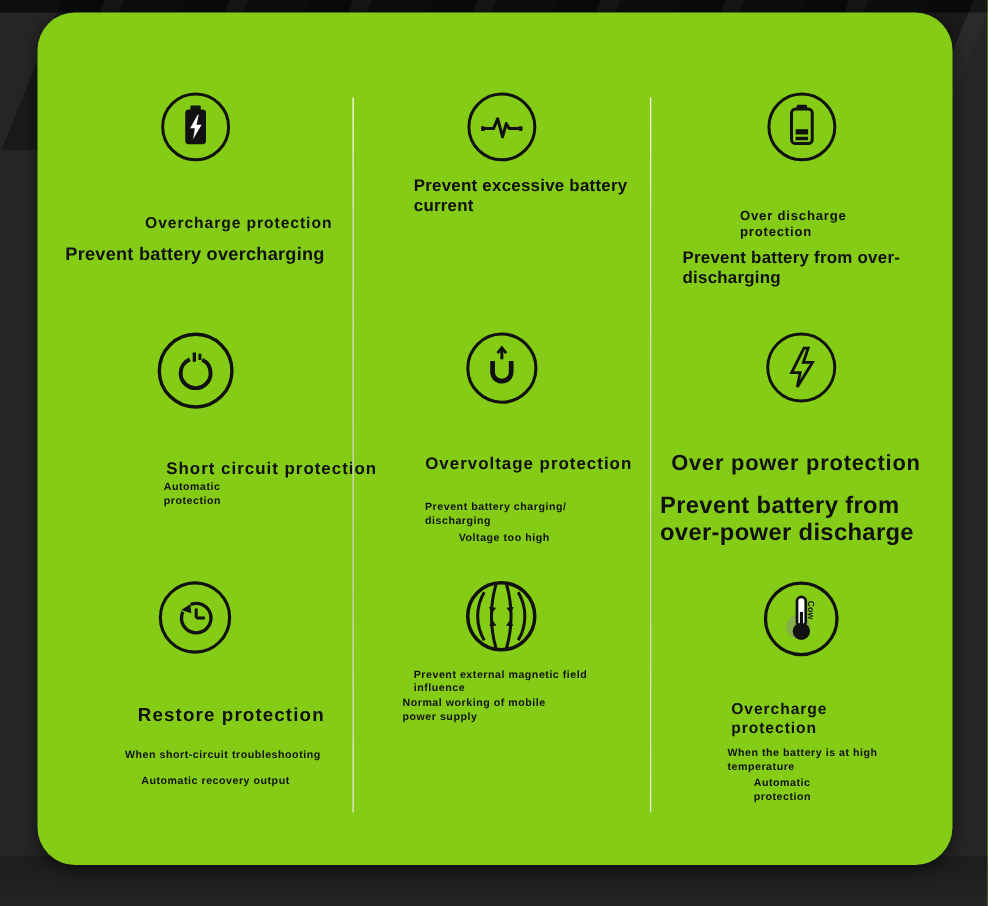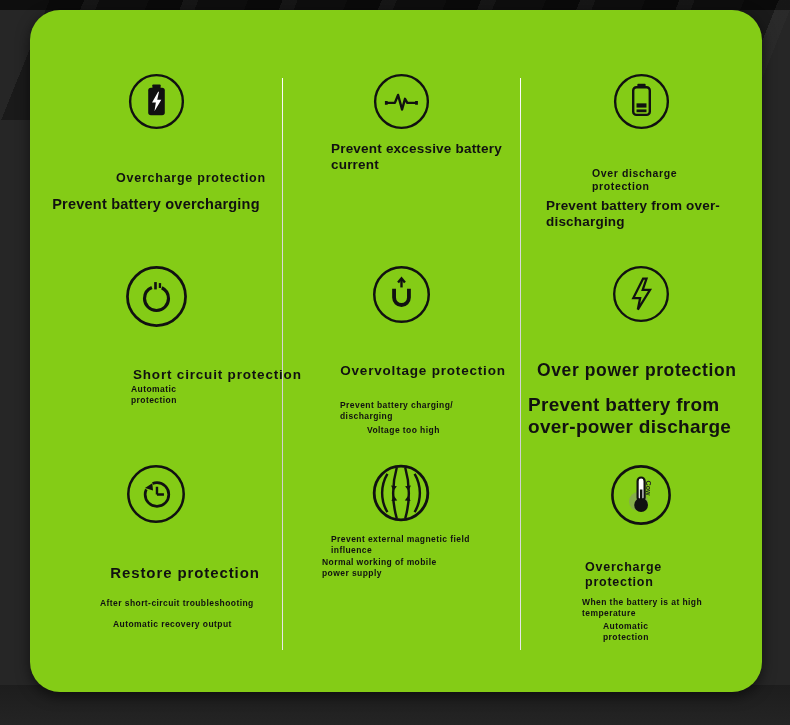--- a/index.html
+++ b/index.html
@@ -187,21 +187,21 @@
     <div class="cell row3 c7">
       <div class="icon-wrap">
         <svg width="62" height="62" viewBox="0 0 64 64">
           <circle cx="32" cy="32" r="28.6" fill="none" stroke="#111" stroke-width="2.6"></circle>
           <circle cx="33" cy="32.5" r="12.2" fill="none" stroke="#111" stroke-width="2.8" stroke-dasharray="43.5 9 100"></circle>
           <path d="M20.6 25.8 L28.2 20.9 L28.9 28.4 Z" fill="#111"></path>
           <path d="M33 32.5 V24.6 M33 32.5 H40.2" stroke="#111" stroke-width="2.5" fill="none"></path>
         </svg>
       </div>
       <div class="title">Restore protection</div>
-      <div class="note n0">After short-circuit troubleshooting</div>
+      <div class="note n0">When short-circuit troubleshooting</div>
       <div class="note n1">Automatic recovery output</div>
     </div>
 
     <div class="cell row3 c8">
       <div class="icon-wrap">
         <svg width="60" height="60" viewBox="0 0 64 64">
           <circle cx="32" cy="32" r="28.6" fill="none" stroke="#111" stroke-width="3"></circle>
           <path d="M17.5 11.5 C10 24 10 40 17.5 52.5" fill="none" stroke="#111" stroke-width="2.6"></path>
           <path d="M46.5 11.5 C54 24 54 40 46.5 52.5" fill="none" stroke="#111" stroke-width="2.6"></path>
           <path d="M27.5 4.8 C22.6 22 22.6 42 27.5 59.2" fill="none" stroke="#111" stroke-width="2.6"></path>

